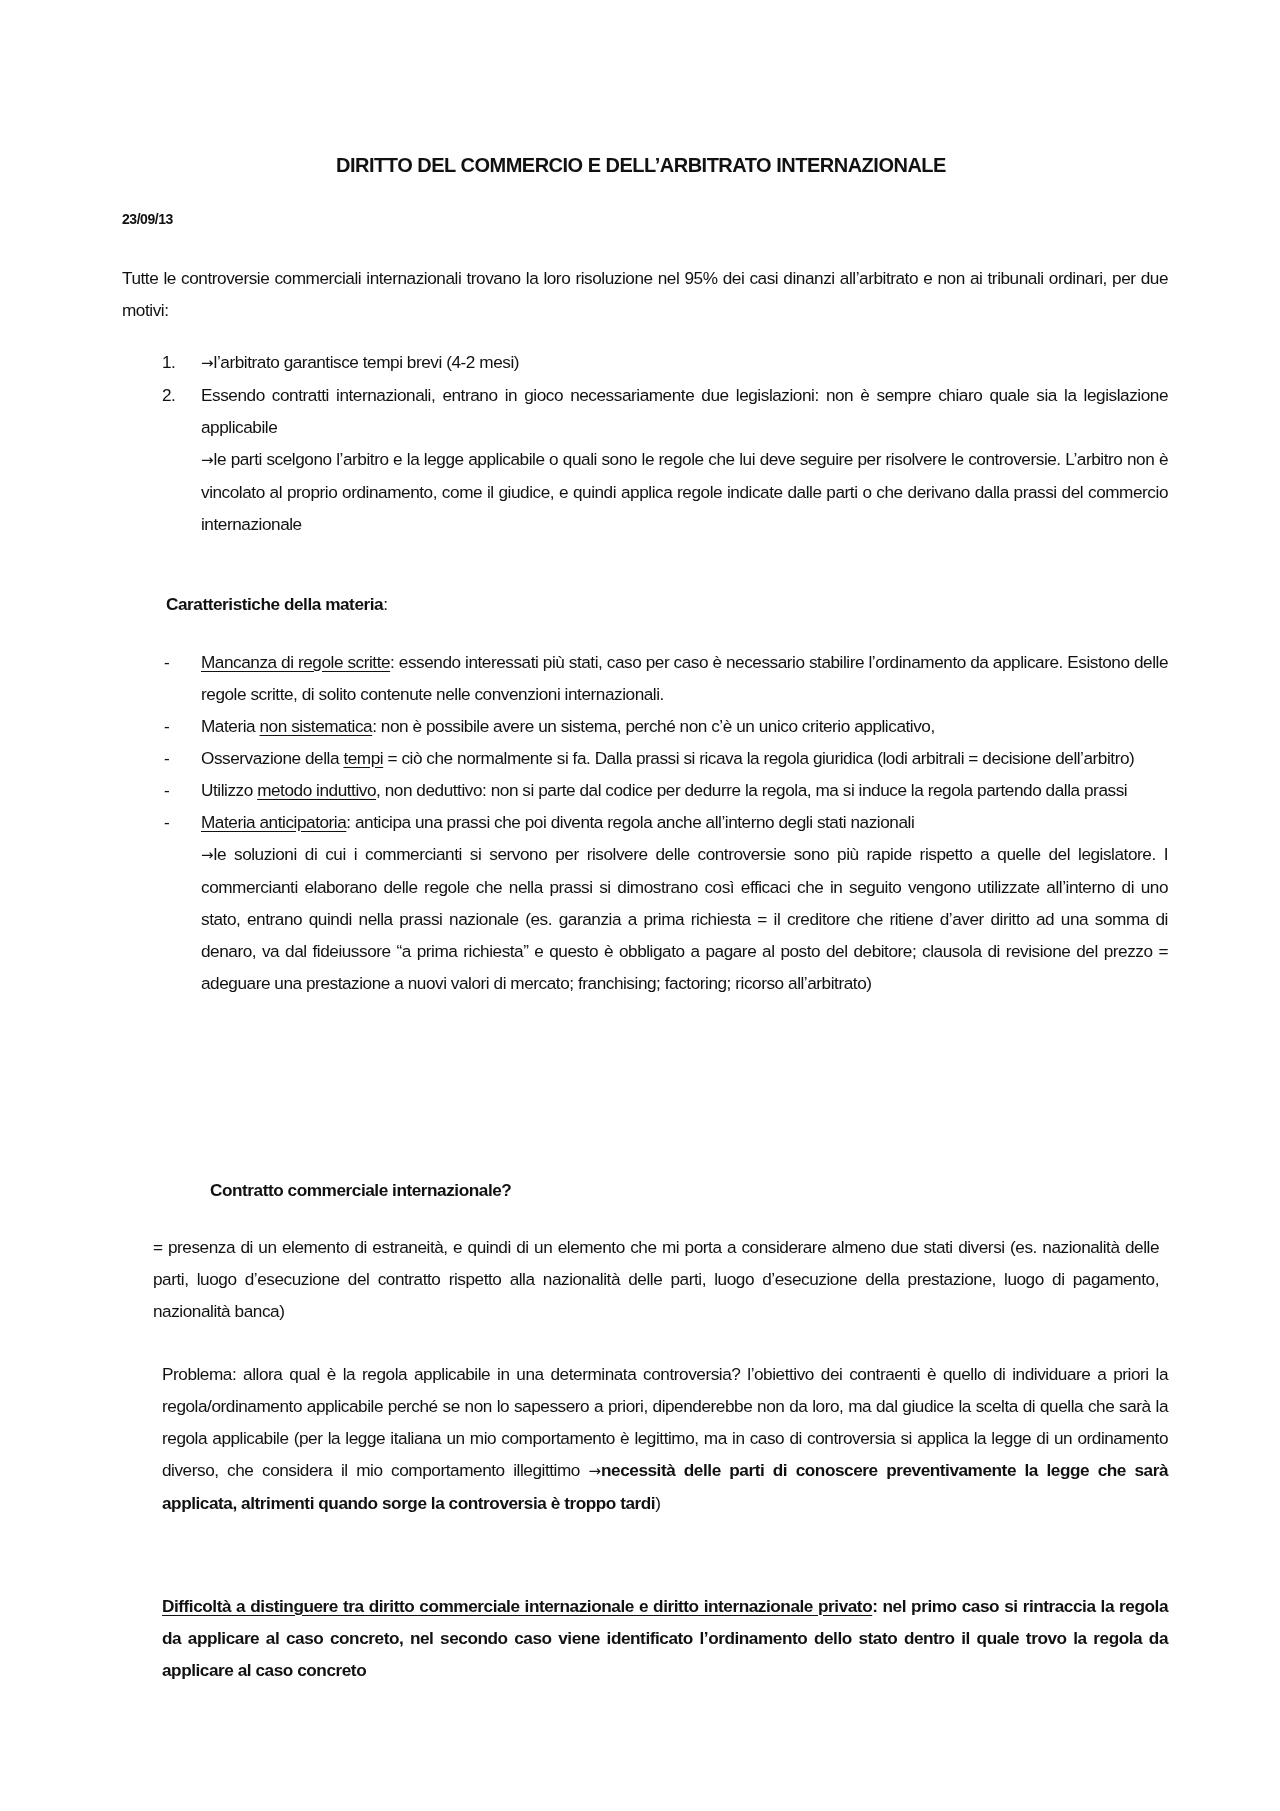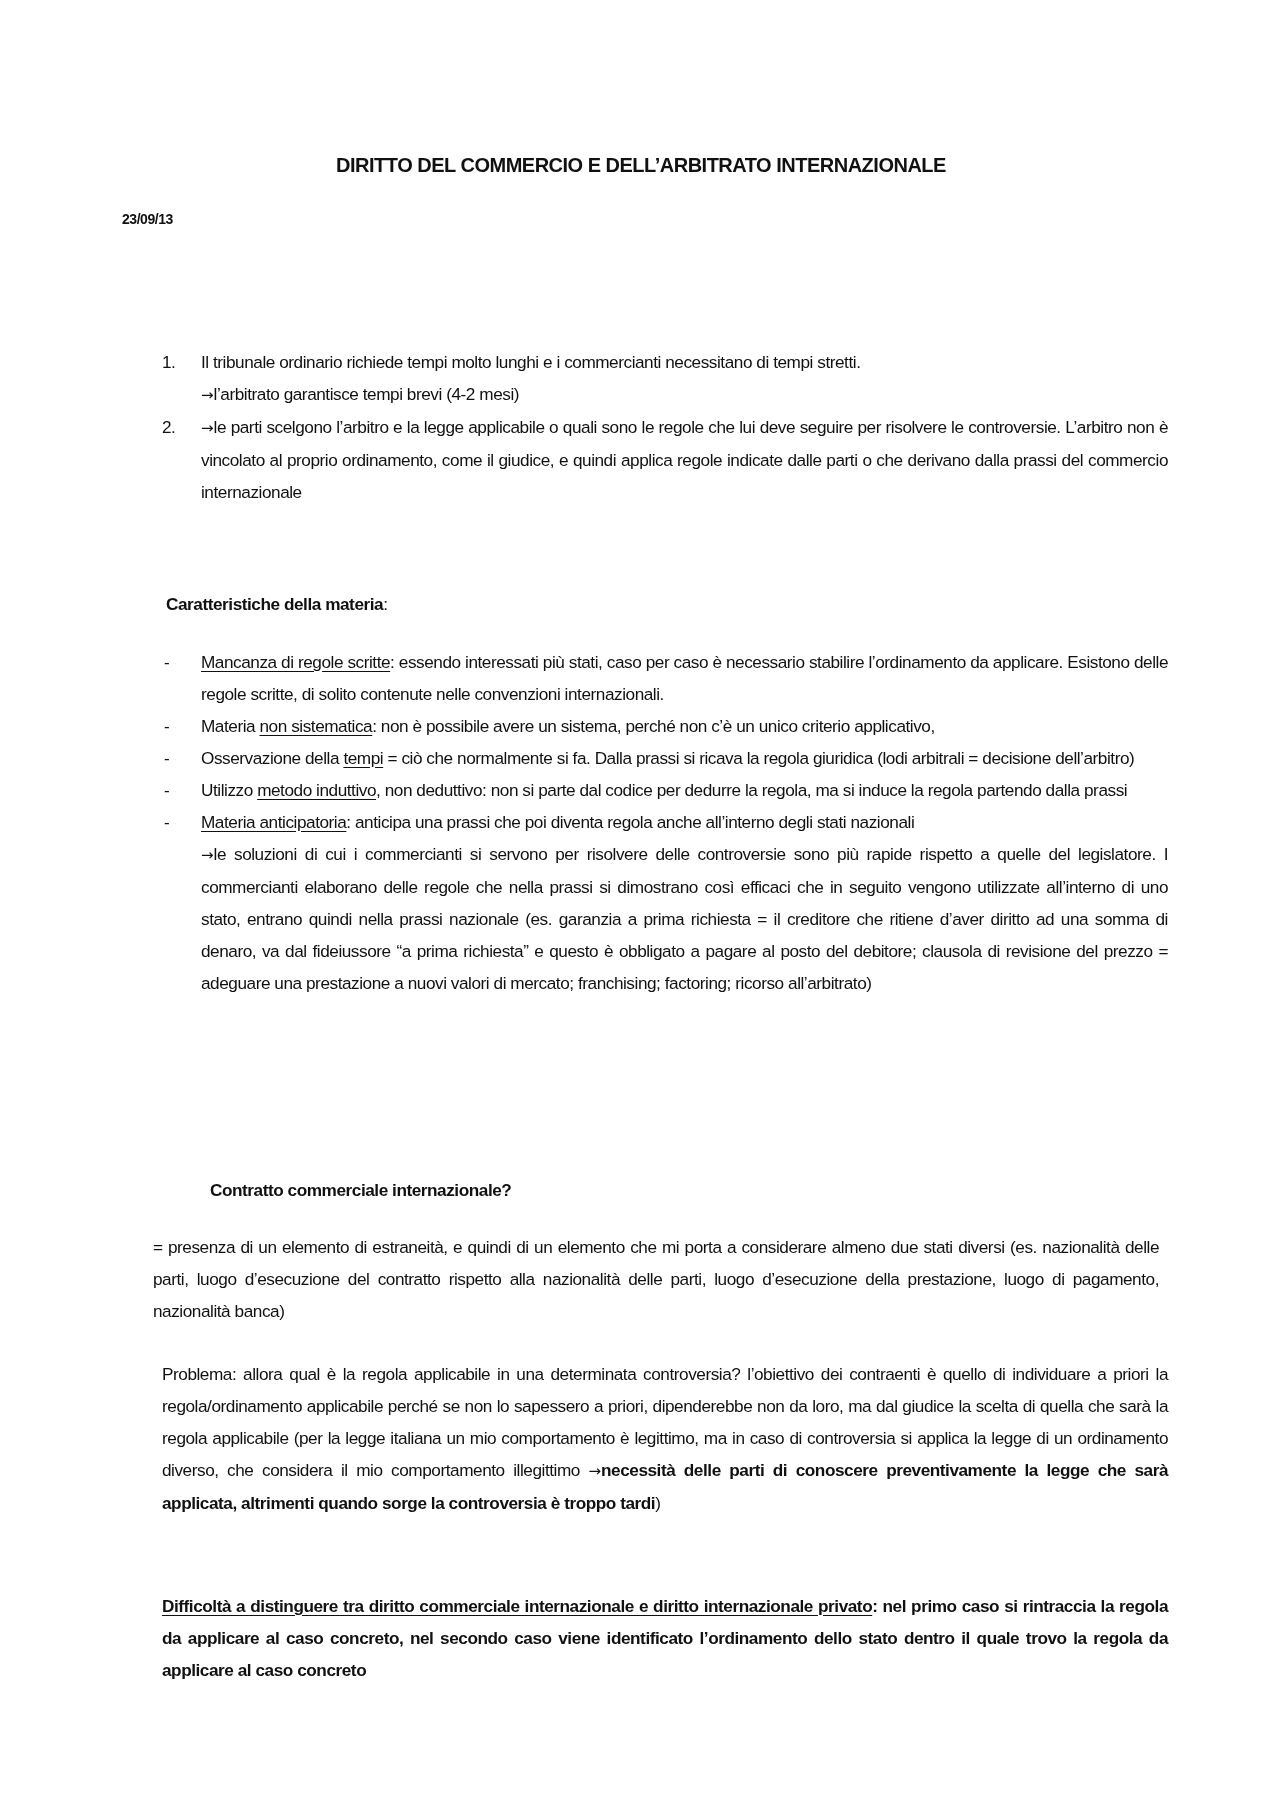--- a/index.html
+++ b/index.html
@@ -39,29 +39,32 @@
   </style>
 </head>
 <body>
 
 <div class="page">
 
   <div class="title">DIRITTO DEL COMMERCIO E DELL’ARBITRATO INTERNAZIONALE</div>
 
   <div class="date">23/09/13</div>
 
+  <div class="block intro">
+    <p>Tutte le controversie commerciali internazionali trovano la loro risoluzione nel 95% dei casi dinanzi all’arbitrato e non ai tribunali ordinari, per due motivi:</p>
+  </div>
 
   <div class="numlist">
     <div class="item">
       <span class="num">1.</span>
-      <div>Il tribunale ordinario richiede tempi molto lunghi e i commercianti necessitano di tempi stretti.</div>
       <div><span class="arrow">→</span><span>l’arbitrato garantisce tempi brevi (4-2 mesi)</span></div>
     </div>
     <div class="item">
       <span class="num">2.</span>
+      <div>Essendo contratti internazionali, entrano in gioco necessariamente due legislazioni: non è sempre chiaro quale sia la legislazione applicabile</div>
       <div><span class="arrow">→</span><span>le parti scelgono l’arbitro e la legge applicabile o quali sono le regole che lui deve seguire per risolvere le controversie. L’arbitro non è vincolato al proprio ordinamento, come il giudice, e quindi applica regole indicate dalle parti o che derivano dalla prassi del commercio internazionale</span></div>
     </div>
   </div>
 
   <div class="features-heading"><span class="heading-bold">Caratteristiche della materia</span><span>:</span></div>
 
   <div class="dashlist">
     <div class="item">
       <span class="dash">-</span>
       <span></span><span class="u">Mancanza di regole scritte</span><span>: essendo interessati più stati, caso per caso è necessario stabilire l’ordinamento da applicare. Esistono delle regole scritte, di solito contenute nelle convenzioni internazionali.</span>

